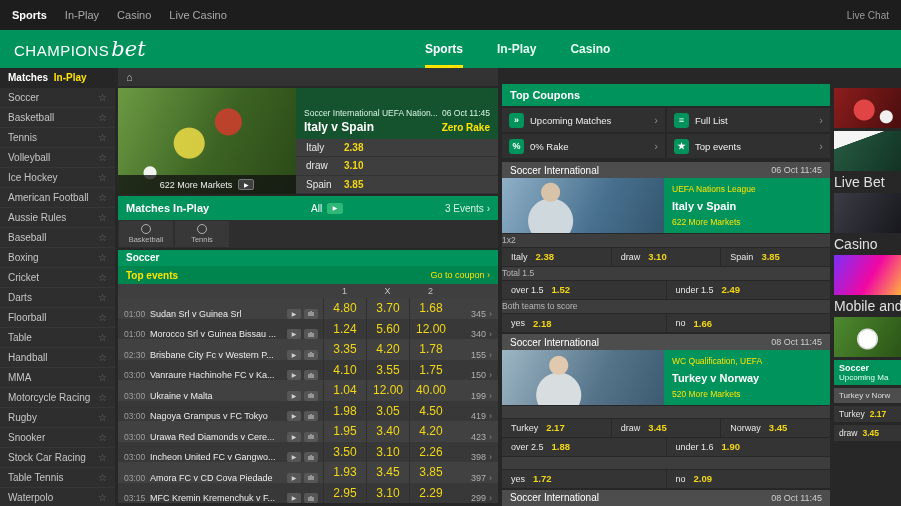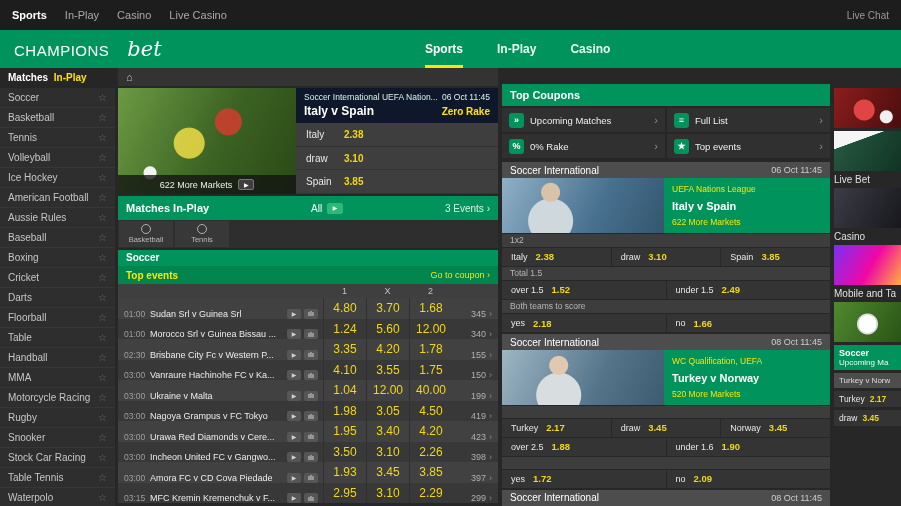--- a/index.html
+++ b/index.html
@@ -10,21 +10,21 @@
   .topbar{height:30px;background:#1d1d1d;display:flex;align-items:center;padding:0 12px;font-size:11px;color:#a9a9a9}
   .topbar-left{display:flex;gap:18px}
   .topbar-item{cursor:pointer}
   .topbar-item.active{color:#fff;font-weight:bold}
   .live-chat{margin-left:auto;font-size:10px;color:#9a9a9a;cursor:pointer}
 
   
   .brandbar{height:38px;background:#00935c;display:flex;align-items:center;position:relative;color:#fff}
   .logo{padding:0 14px;display:flex;align-items:baseline;cursor:pointer}
   .logo-main{font-weight:normal;font-size:15px;letter-spacing:.5px}
-  .logo-script{font-family:"DejaVu Serif",serif;font-style:italic;font-size:21px;margin-left:18px}
+  .logo-script{font-family:"DejaVu Serif",serif;font-style:italic;font-size:21px;margin-left:2px}
   .main-tabs{position:absolute;left:425px;top:0;height:38px;display:flex;gap:34px}
   .main-tab{display:flex;align-items:center;font-size:12px;font-weight:bold;color:#e7fff3;border-bottom:3px solid transparent;padding-top:3px;cursor:pointer}
   .main-tab.active{color:#fff;border-bottom-color:#ffe400}
 
   .content{display:flex;height:438px}
 
   
   .sidebar{width:115px;flex:none;background:#2e2e2e;overflow:hidden}
   .side-title{height:20px;line-height:20px;padding:0 8px;background:#262626;font-size:10px;font-weight:bold}
   .st-white{color:#fff}
@@ -37,21 +37,21 @@
   .breadcrumb{height:18px;background:#333;display:flex;align-items:center;padding:0 8px;color:#b5b5b5;font-size:11px}
   .featured{height:106px;margin-top:2px;display:flex}
   .feat-img{width:178px;flex:none;position:relative;cursor:pointer;background:
     radial-gradient(circle at 18% 80%, rgba(255,255,255,.92) 0 6px, rgba(255,255,255,0) 7px),
     radial-gradient(circle at 62% 32%, rgba(210,60,45,.85) 0 13px, rgba(210,60,45,0) 14px),
     radial-gradient(circle at 40% 52%, rgba(238,220,70,.85) 0 15px, rgba(238,220,70,0) 16px),
     linear-gradient(115deg,#6c9a43,#3c6323 55%,#2b4917)}
   .feat-overlay{position:absolute;left:0;right:0;bottom:0;height:19px;background:rgba(18,18,18,.78);display:flex;align-items:center;justify-content:center;gap:6px;color:#eee;font-size:9px}
   .play-chip{display:inline-flex;align-items:center;justify-content:center;width:16px;height:11px;background:#3f3f3f;border:1px solid #777;border-radius:2px;color:#fff;font-size:6px;line-height:1}
   .feat-right{flex:1;display:flex;flex-direction:column;background:#3e3e3e}
-  .feat-head{background:#0f172a;padding:4px 8px 5px}
+  .feat-head{background:#14532d;padding:20px 8px 5px}
   .feat-line1{display:flex;justify-content:space-between;font-size:8.5px;color:#d6f5e6}
   .feat-line2{display:flex;justify-content:space-between;align-items:center;margin-top:2px}
   .feat-match{font-size:12px;font-weight:bold;color:#fff}
   .feat-rake{font-size:10px;font-weight:bold;color:#ffe400}
   .feat-rows{flex:1;display:flex;flex-direction:column}
   .feat-row{flex:1;display:flex;align-items:center;padding:0 10px;border-bottom:1px solid #333;background:#3e3e3e;cursor:pointer}
   .feat-sel-label{font-size:10px;color:#e8e8e8;width:38px}
   .feat-sel-odds{font-size:10px;font-weight:bold;color:#f2d713}
 
   .inplay-bar{height:24px;margin-top:2px;background:#00935c;display:flex;align-items:center;padding:0 8px;color:#fff}
@@ -100,36 +100,36 @@
   .sec-title{font-size:10px;color:#fff}
   .sec-date{font-size:9px;color:#cdcdcd}
   .coupon-card{height:60px;display:flex;cursor:pointer}
   .card-img{width:162px;flex:none}
   .img-player1{background:radial-gradient(circle at 30% 26%, #d9c3a8 0 9px, rgba(0,0,0,0) 10px),radial-gradient(circle at 30% 78%, #cfd8dd 0 22px, rgba(0,0,0,0) 23px),linear-gradient(115deg,#8fb0c6,#47708f 60%,#34566e)}
   .img-player2{background:radial-gradient(circle at 35% 28%, #e0c9ae 0 9px, rgba(0,0,0,0) 10px),radial-gradient(circle at 35% 82%, #d8dde0 0 22px, rgba(0,0,0,0) 23px),linear-gradient(115deg,#9db6c4,#55748a 60%,#3c5a70)}
   .card-info{flex:1;background:#00935c;padding:6px 8px;display:flex;flex-direction:column;justify-content:space-between}
   .card-league{font-size:8.5px;color:#ffe400}
   .card-match{font-size:11px;font-weight:bold;color:#fff}
   .card-markets{font-size:8.5px;color:#ffe400;cursor:pointer}
-  .market-label{height:13px;line-height:13px;background:#3d3d3d;color:#b8b8b8;font-size:8.5px;padding:0 8px;margin-top:1px}
+  .market-label{height:13px;line-height:13px;background:#3d3d3d;color:#b8b8b8;font-size:8.5px;padding:0 0;margin-top:1px}
   .odds-row{height:20px;display:flex;margin-top:1px}
   .odds-cell{flex:1;background:#343434;display:flex;align-items:center;gap:8px;padding:0 9px;border-left:1px solid #282828;cursor:pointer}
   .odds-cell:first-child{border-left:none}
   .oc-name{font-size:9px;color:#e8e8e8;white-space:nowrap}
   .oc-odds{font-size:9.5px;font-weight:bold;color:#f2d713}
 
   
   .rail{flex:1;margin-left:4px;margin-top:20px;display:flex;flex-direction:column;gap:3px;overflow:hidden}
   .tile{height:40px;flex:none;cursor:pointer}
   .tile-chips{background:radial-gradient(circle at 45% 55%, #e04444 0 10px, rgba(0,0,0,0) 11px),radial-gradient(circle at 78% 72%, #f0f0f0 0 6px, rgba(0,0,0,0) 7px),linear-gradient(120deg,#8d1d1d,#4a0d0d)}
   .tile-cards{background:linear-gradient(160deg,#f5f5f5 0 28%, rgba(0,0,0,0) 29%),linear-gradient(120deg,#275c43,#123324)}
   .tile-dark{background:linear-gradient(120deg,#3c3c46,#17171d)}
   .tile-slots{background:linear-gradient(120deg,#7b2ff7,#f107a3 55%,#ffb13d)}
   .tile-soccer{background:radial-gradient(circle at 50% 55%, #fff 0 9px, #ddd 9px 10px, rgba(0,0,0,0) 11px),linear-gradient(120deg,#4f8a2f,#2a5416)}
-  .rail-label{font-size:10px;color:#e0e0e0;white-space:nowrap;overflow:hidden}
+  .rail-label{font-size:14px;color:#e0e0e0;white-space:nowrap;overflow:hidden}
   .rail-green{background:#00935c;padding:3px 5px;cursor:pointer}
   .rg-title{display:block;font-size:9px;font-weight:bold;color:#fff}
   .rg-sub{display:block;font-size:8px;color:#e7fff3;white-space:nowrap;overflow:hidden}
   .rail-match{background:#4d4d4d;color:#ddd;font-size:8px;padding:3px 5px;white-space:nowrap;overflow:hidden}
   .rail-odds{background:#343434;display:flex;gap:5px;padding:3px 5px;cursor:pointer}
   .ro-name{font-size:8.5px;color:#e8e8e8}
   .ro-odds{font-size:8.5px;color:#f2d713;font-weight:bold}
 </style>
 </head>
 <body>

